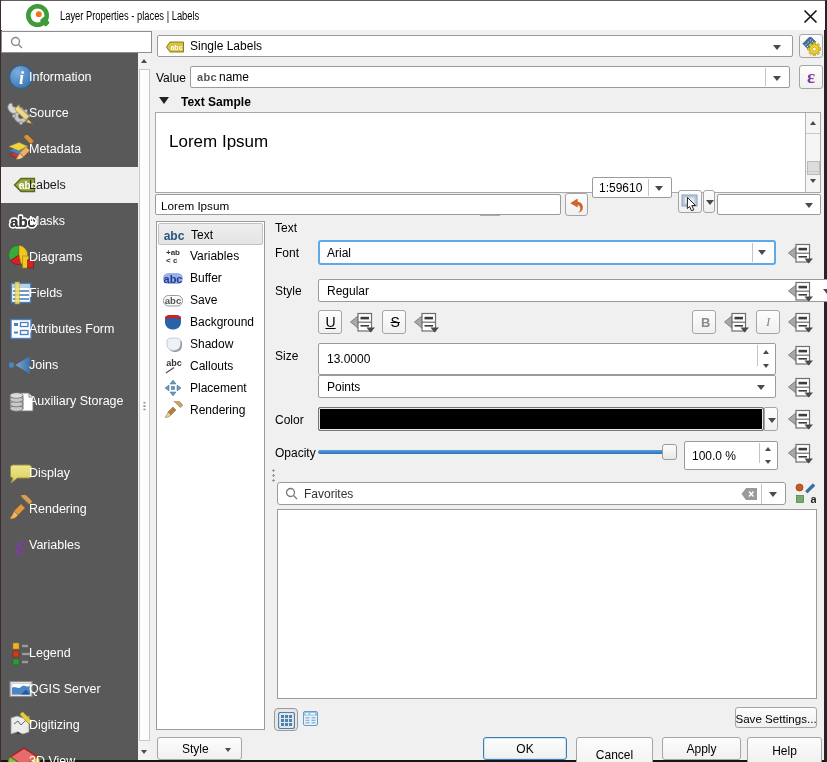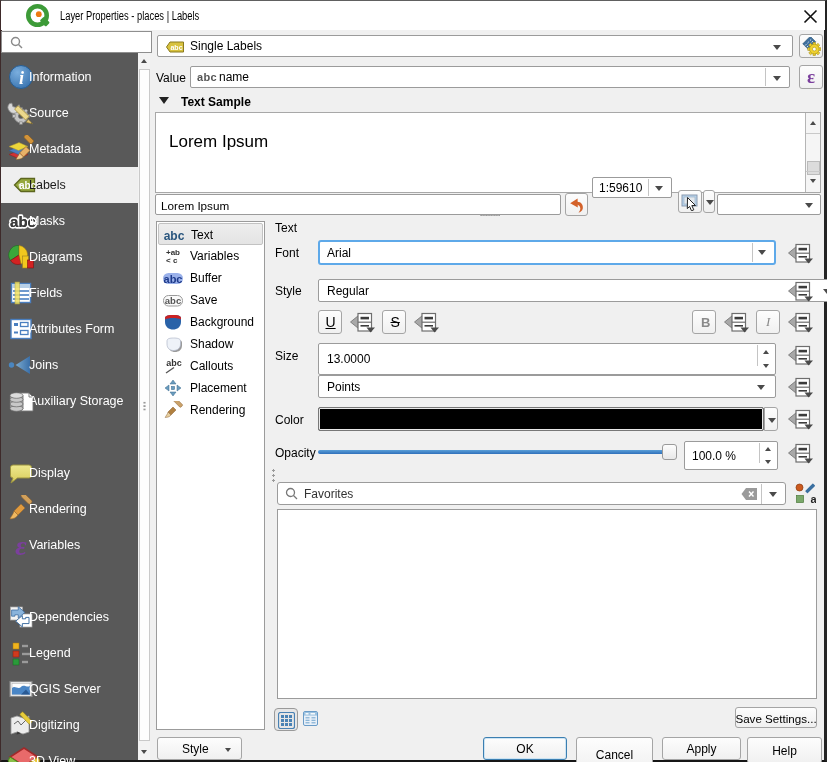--- a/index.html
+++ b/index.html
@@ -193,29 +193,20 @@
         <path d="M11 20 L7 16 C6 20 4 21 3 24 C6 24 9 23 11 20 z" fill="#f0b860" stroke="#9a6a2e" stroke-width=".6"></path>
       </svg>
       <span class="t">Rendering</span>
     </div>
 <div class="si" style="top:474px">
       <svg width="28" height="28" viewBox="0 0 28 28">
         <text x="14" y="23.5" font-size="28" font-weight="bold" font-style="italic" fill="#7b3f9d" text-anchor="middle" font-family="Liberation Serif">ε</text>
       </svg>
       <span class="t">Variables</span>
     </div>
-<div class="si" style="top:546px">
-      <svg width="28" height="28" viewBox="0 0 28 28">
-        <rect x="3.5" y="4" width="12" height="13" fill="#f4f4f4" stroke="#aaa" stroke-width=".7"></rect>
-        <rect x="13" y="11" width="12" height="13" fill="#fff" stroke="#aaa" stroke-width=".7"></rect>
-        <path d="M8 16 v-6.5 h7 v-3.5 l7 6 -7 6 v-3.5 h-3.5 v1.5 z" fill="#8ab4dc" stroke="#3a6a9e" stroke-width=".8" transform="translate(-3,-2) scale(.95)"></path>
-        <path d="M20 12 v6.5 h-7 v3.5 l-7 -6 7 -6 v3.5 h3.5 v-1.5 z" fill="#fff" stroke="#3a6a9e" stroke-width="1" transform="translate(3,3) scale(.95)"></path>
-      </svg>
-      <span class="t">Dependencies</span>
-    </div>
 <div class="si" style="top:582px">
       <svg width="28" height="28" viewBox="0 0 28 28">
         <rect x="6" y="4" width="6" height="6" fill="#f0b41e" stroke="#a87a0e" stroke-width=".5"></rect>
         <rect x="6" y="12" width="6" height="6" fill="#d03a1e" stroke="#8a1e0e" stroke-width=".5"></rect>
         <rect x="6" y="20" width="6" height="6" fill="#2a9a3a" stroke="#1a6a22" stroke-width=".5"></rect>
         <line x1="15" y1="7" x2="21" y2="7" stroke="#9a9a9a" stroke-width="2.4"></line>
         <line x1="15" y1="15" x2="24" y2="15" stroke="#9a9a9a" stroke-width="2.4"></line>
         <line x1="15" y1="23" x2="21" y2="23" stroke="#9a9a9a" stroke-width="2.4"></line>
       </svg>
       <span class="t">Legend</span>

